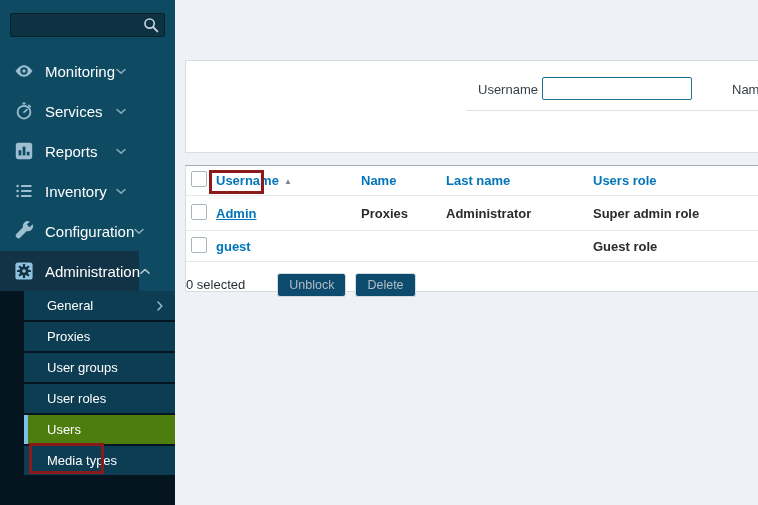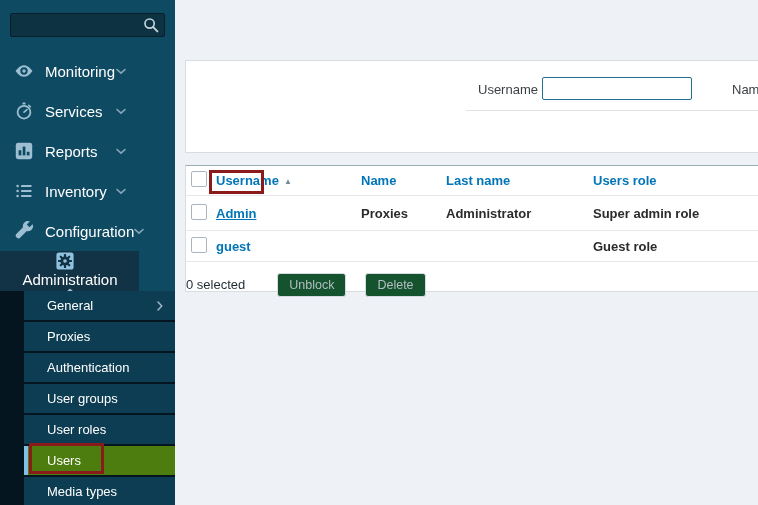--- a/index.html
+++ b/index.html
@@ -12,21 +12,21 @@
   .search-wrap{position:absolute;left:10px;top:13px;width:155px;height:24px;}
   .search-input{
     width:100%;height:100%;box-sizing:border-box;background:#0d3242;
     border:1px solid #071f2b;border-radius:2px;color:#dfe9ee;
     padding:0 26px 0 8px;font-size:13px;outline:none;
   }
   .search-icon{position:absolute;right:6px;top:4px;width:16px;height:16px;}
   .menu{position:absolute;left:0;top:51px;width:139px;}
   .menu-item{height:40px;display:flex;align-items:center;padding:0 13px 0 14px;
     color:#ffffff;font-size:15px;cursor:pointer;}
-  .menu-item.active{background:#123345;flex-direction:column;}
+  .menu-item.active{background:#123345;}
   .mi-icon{width:20px;height:20px;margin-right:11px;flex:none;}
   .mi-label{flex:1;white-space:nowrap;}
   .chev{flex:none;opacity:.85;}
   .submenu{position:absolute;left:0;top:291px;bottom:0;width:175px;background:#051520;}
   .sub-item{height:29px;margin:0 0 2px 24px;background:#0d3d53;color:#fff;font-size:13px;
     display:flex;align-items:center;padding:0 12px 0 23px;position:relative;cursor:pointer;}
   .sub-item.active{background:#4d7c0f;}
   .sub-item.active::before{content:"";position:absolute;left:0;top:0;bottom:0;width:4px;background:#7dc2e5;}
   .sub-label{flex:1;white-space:nowrap;}
   
@@ -47,22 +47,22 @@
   .trow.r2{height:30px;border-bottom:1px solid #e4e8ec;}
   .cell{font-size:13px;color:#2b2b2b;white-space:nowrap;font-weight:bold;}
   .cell.cb{padding-left:5px;}
   .checkbox{display:inline-block;width:14px;height:14px;border:1px solid #a9b6be;border-radius:2px;
     background:#fff;cursor:pointer;}
   .link{color:#0275b8;cursor:pointer;text-decoration:none;}
   .link.u{text-decoration:underline;}
   .sort-arrow{font-size:8px;color:#768994;margin-left:5px;vertical-align:1px;}
   .action-bar{position:absolute;left:186px;top:272px;height:25px;display:flex;align-items:center;}
   .selected-text{font-size:13px;color:#1f2c33;margin-right:32px;}
-  .btn{height:24px;padding:0 11px;background:#14532d;border:1px solid #d5dbe0;border-radius:3px;
-    color:#b4bdc4;font-size:12.5px;margin-right:19px;font-family:"Liberation Sans",sans-serif;}
+  .btn{height:24px;padding:0 11px;background:#0c4a6e;border:1px solid #d5dbe0;border-radius:3px;
+    color:#b4bdc4;font-size:12.5px;margin-right:9px;font-family:"Liberation Sans",sans-serif;}
   
   .ann{position:absolute;border:3px solid #8b1a1a;box-sizing:border-box;z-index:10;pointer-events:none;}
   .ann-users{left:29px;top:443px;width:75px;height:31px;}
   .ann-admin{left:209px;top:170px;width:55px;height:24px;}
 </style>
 </head>
 <body>
 
 <aside class="sidebar">
   <div class="search-wrap">
@@ -164,23 +164,20 @@
     <div class="sub-item">
       <span class="sub-label">General</span>
       <svg width="6" height="10" viewBox="0 0 6 10">
         <polyline points="1,1 4.8,5 1,9" fill="none" stroke="#9db8c6" stroke-width="1.5" stroke-linecap="round" stroke-linejoin="round"></polyline>
       </svg>
     </div>
     <div class="sub-item">
       <span class="sub-label">Proxies</span>
     </div>
     <div class="sub-item">
-      <span class="sub-label">Authentication</span>
-    </div>
-    <div class="sub-item">
       <span class="sub-label">User groups</span>
     </div>
     <div class="sub-item">
       <span class="sub-label">User roles</span>
     </div>
     <div class="sub-item active">
       <span class="sub-label">Users</span>
     </div>
     <div class="sub-item">
       <span class="sub-label">Media types</span>

